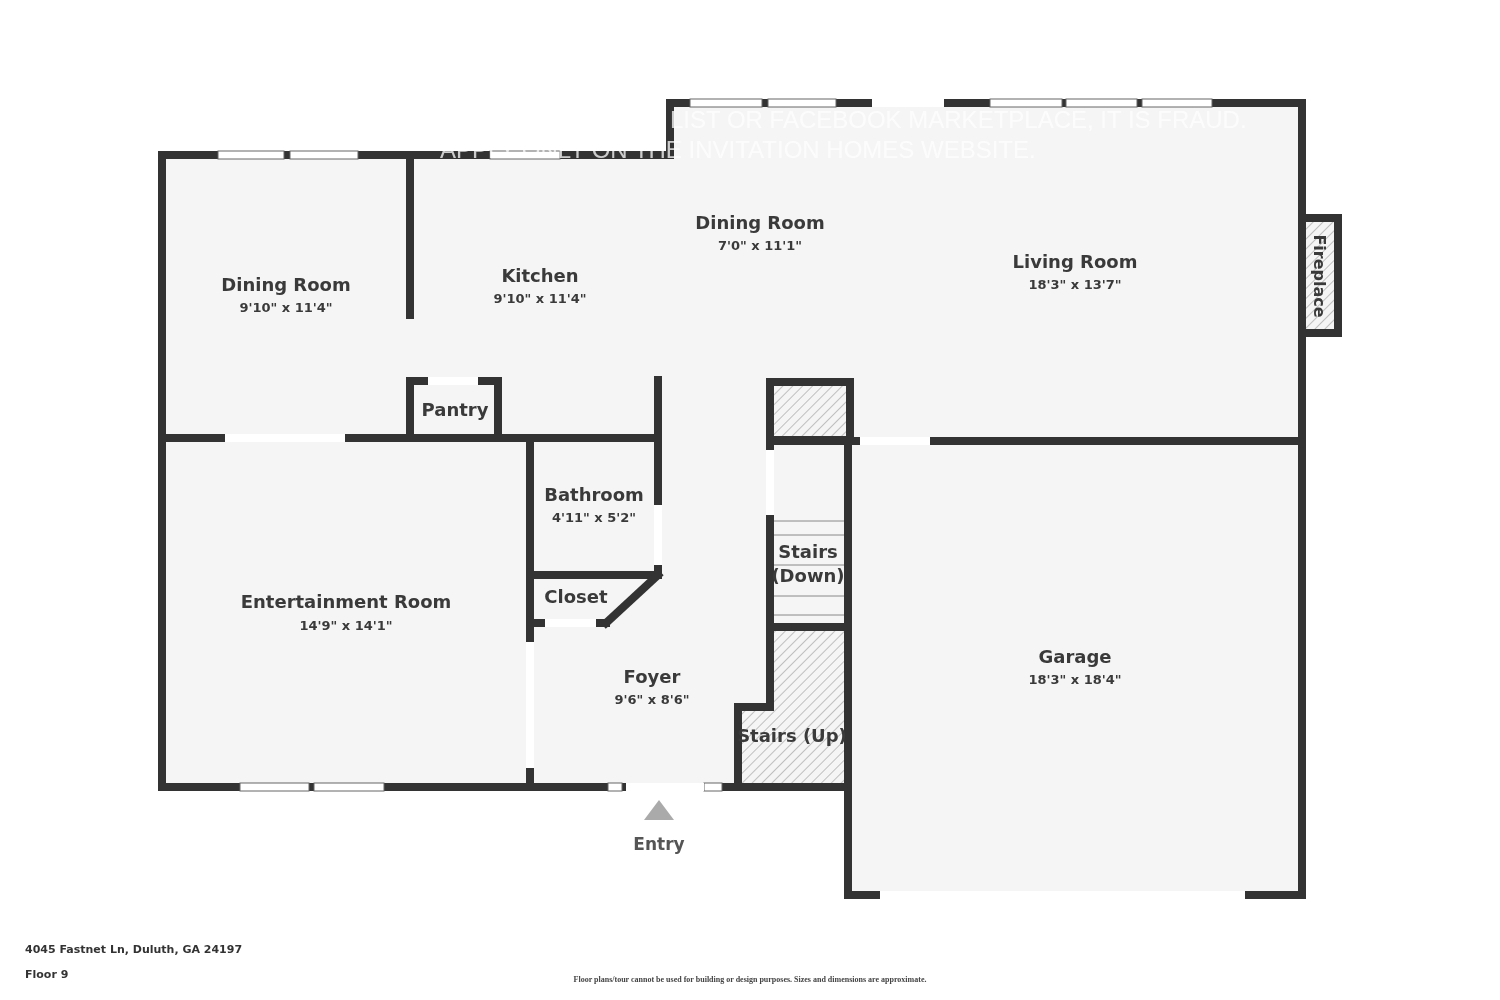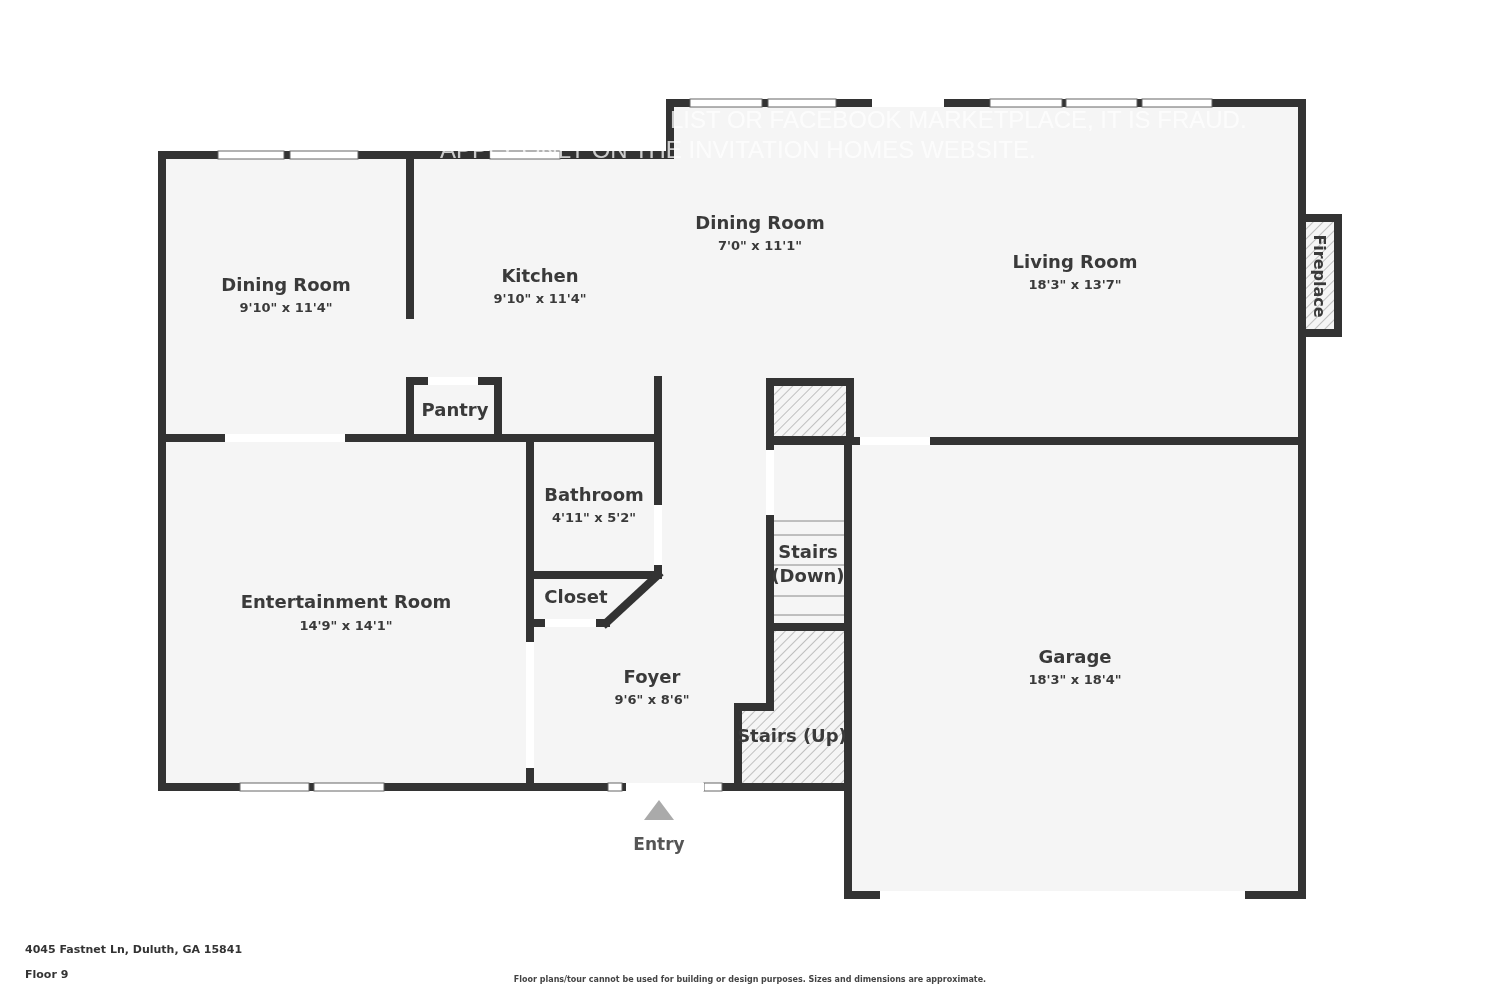--- a/index.html
+++ b/index.html
@@ -6,21 +6,21 @@
   body { width: 1500px; height: 1000px; position: relative; overflow: hidden;
          font-family: "DejaVu Sans", "Liberation Sans", sans-serif; color: #333333; }
   svg.plan { position: absolute; left: 0; top: 0; }
   .room-name { font-family: "DejaVu Sans", sans-serif; font-size: 18px; font-weight: bold; fill: #3a3a3a; }
   .room-dim { font-family: "DejaVu Sans", sans-serif; font-size: 13px; font-weight: bold; fill: #3a3a3a; }
   .watermark { font-family: "Liberation Sans", sans-serif; font-size: 24px; fill: #ffffff; opacity: 0.75; }
   .entry-label { font-family: "DejaVu Sans", sans-serif; font-size: 17px; font-weight: bold; fill: #555555; }
   .footer { position: absolute; font-family: "DejaVu Sans", sans-serif; font-weight: bold; color: #333333; }
   .addr { left: 25px; top: 943px; font-size: 11px; }
   .floor { left: 25px; top: 968px; font-size: 11px; }
-  .disclaimer { left: 0; width: 1500px; text-align: center; top: 975px; font-size: 8px; font-weight: bold; color: #444; }
+  .disclaimer { left: 0; width: 1500px; text-align: center; top: 975px; font-size: 8px; font-weight: bold; color: #444; font-family: Liberation Serif, serif; }
 </style>
 </head>
 <body>
 
 <svg class="plan" width="1500" height="1000" viewBox="0 0 1500 1000">
   <defs>
     <pattern id="hatch" patternUnits="userSpaceOnUse" width="7" height="7" patternTransform="rotate(45)">
       <rect width="7" height="7" fill="#f5f5f5"></rect>
       <line x1="0" y1="0" x2="0" y2="7" stroke="#9a9a9a" stroke-width="1.2"></line>
     </pattern>
@@ -186,15 +186,15 @@
     <text class="room-dim" x="1075" y="684" text-anchor="middle">18'3" x 18'4"</text>
   </g>
   <g>
     <text class="room-name" x="1314" y="276" text-anchor="middle" transform="rotate(90 1314 276)" style="font-size:16px">Fireplace</text>
   </g>
 
   <polygon points="659,800 644,820 674,820" fill="#aaaaaa"></polygon>
   <text class="entry-label" x="659" y="850" text-anchor="middle">Entry</text>
 </svg>
 
-<div class="footer addr">4045 Fastnet Ln, Duluth, GA 15841</div>
+<div class="footer addr">4045 Fastnet Ln, Duluth, GA 24197</div>
 <div class="footer floor">Floor 9</div>
 <div class="footer disclaimer">Floor plans/tour cannot be used for building or design purposes. Sizes and dimensions are approximate.</div>
 
 </body></html>

